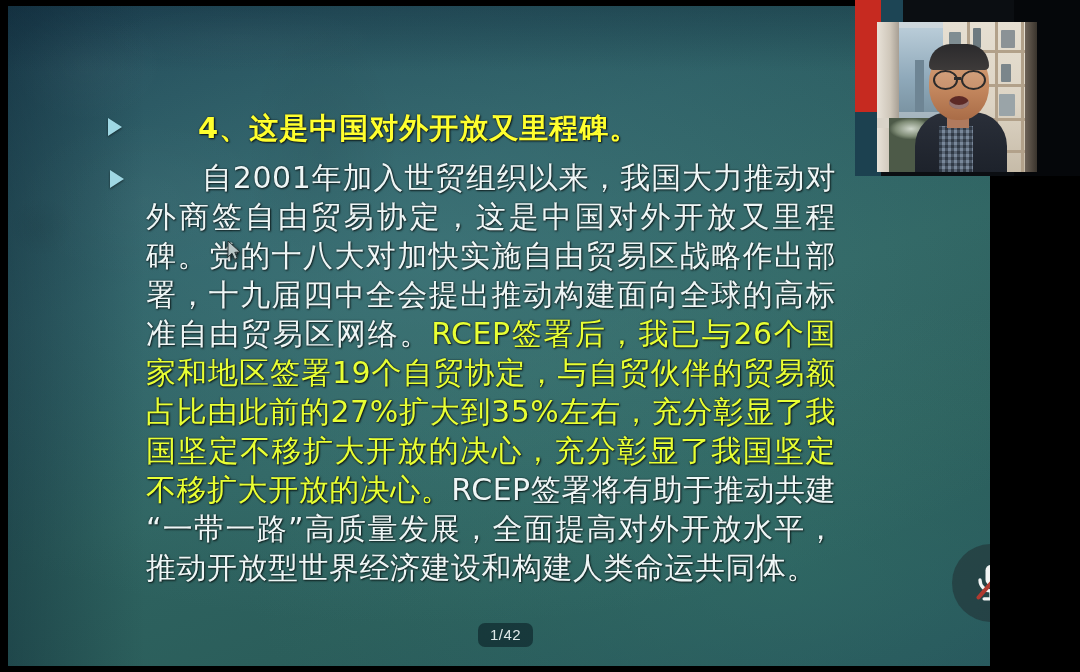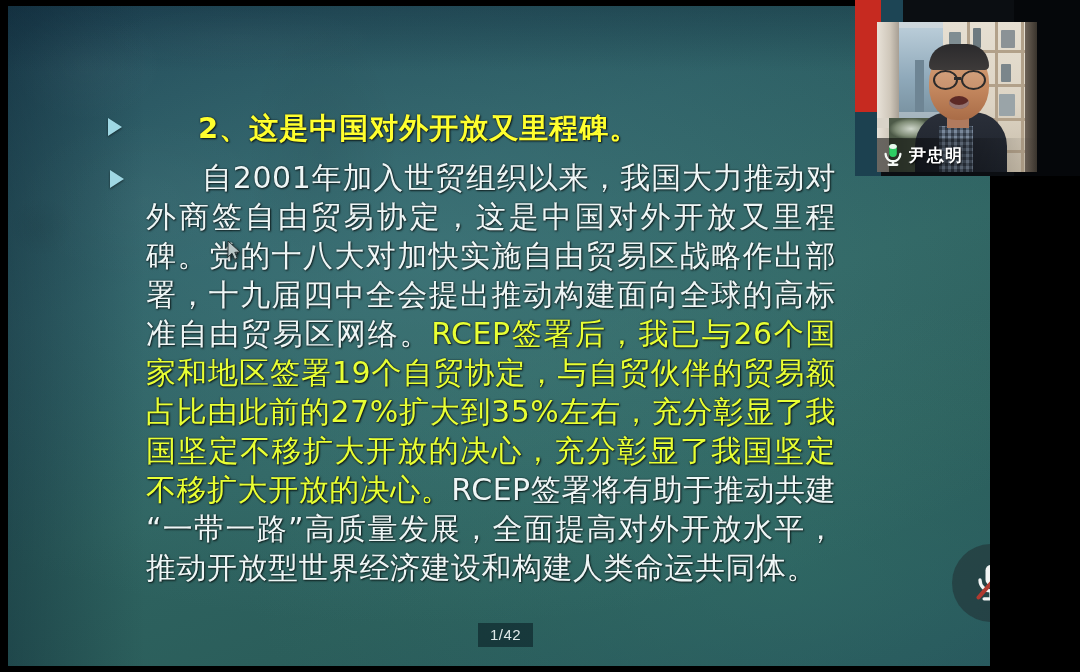--- a/index.html
+++ b/index.html
@@ -68,21 +68,21 @@
     color:#eef6f6;text-indent:56px;text-align:justify;
     text-shadow:0 0 2px rgba(0,0,0,.55),1px 1px 2px rgba(0,0,0,.7);
     letter-spacing:.5px;
     word-break:break-all;
   }
   #body-copy .hl{color:#e8ff34;text-shadow:0 0 2px rgba(0,0,0,.6),1px 1px 2px rgba(0,0,0,.8);}
 
   
   #page-pill{
     position:absolute;left:470px;top:617px;z-index:6;
-    padding:4px 12px 5px;border-radius:0;
+    padding:4px 12px 5px;border-radius:7px;
     background:rgba(12,32,38,.62);
     color:#dfe9e9;font-size:15px;line-height:1;
     letter-spacing:.5px;
     font-family:"Liberation Sans",sans-serif;
   }
 
   
   #mute-badge{
     position:absolute;left:944px;top:538px;width:78px;height:78px;z-index:7;
     border-radius:50%;background:rgba(30,36,40,.45);
@@ -183,21 +183,21 @@
 
 <div id="stage">
 
   <div id="slide">
 
     <div id="deck">
 
       <span class="bullet-mark" id="mark-1"></span>
       <span class="bullet-mark" id="mark-2"></span>
 
-      <div class="heading">2、这是中国对外开放又里程碑。</div>
+      <div class="heading">4、这是中国对外开放又里程碑。</div>
 
       <div id="body-copy">
         <span>自2001年加入世贸组织以来，我国大力推动对外商签自由贸易协定，这是中国对外开放又里程碑。党的十八大对加快实施自由贸易区战略作出部署，十九届四中全会提出推动构建面向全球的高标准自由贸易区网络。</span><span class="hl">RCEP签署后，我已与26个国家和地区签署19个自贸协定，与自贸伙伴的贸易额占比由此前的27%扩大到35%左右，充分彰显了我国坚定不移扩大开放的决心，充分彰显了我国坚定不移扩大开放的决心。</span><span>RCEP签署将有助于推动共建“一带一路”高质量发展，全面提高对外开放水平，推动开放型世界经济建设和构建人类命运共同体。</span>
       </div>
 
     </div>
 
     <div id="page-pill">1/42</div>
 
     <div id="mute-badge">
@@ -255,26 +255,16 @@
       <div class="p-shirt"></div>
       <div class="p-neck"></div>
       <div class="p-head"></div>
       <div class="p-hair"></div>
       <div class="p-glass" id="p-glass-l"></div>
       <div class="p-glass" id="p-glass-r"></div>
       <div class="p-bridge"></div>
       <div class="p-mouth"></div>
     </div>
 
-    <div id="name-plate">
-      <svg width="22" height="26" viewBox="0 0 22 26">
-        <rect x="7.2" y="2" width="7.6" height="13" rx="3.8" fill="#2ecc63"></rect>
-        <rect x="7.2" y="2" width="7.6" height="5" rx="3.8" fill="#eaf7ee"></rect>
-        <path d="M3.6 12 a7.4 7.4 0 0 0 14.8 0" stroke="#f4f8f5" stroke-width="2.3" fill="none" stroke-linecap="round"></path>
-        <rect x="9.8" y="18" width="2.4" height="4" fill="#f4f8f5"></rect>
-        <rect x="5.6" y="21.6" width="10.8" height="2.3" rx="1.1" fill="#f4f8f5"></rect>
-      </svg>
-      <span class="nm">尹忠明</span>
-    </div>
 
   </div>
 
 </div>
 
 </body></html>

